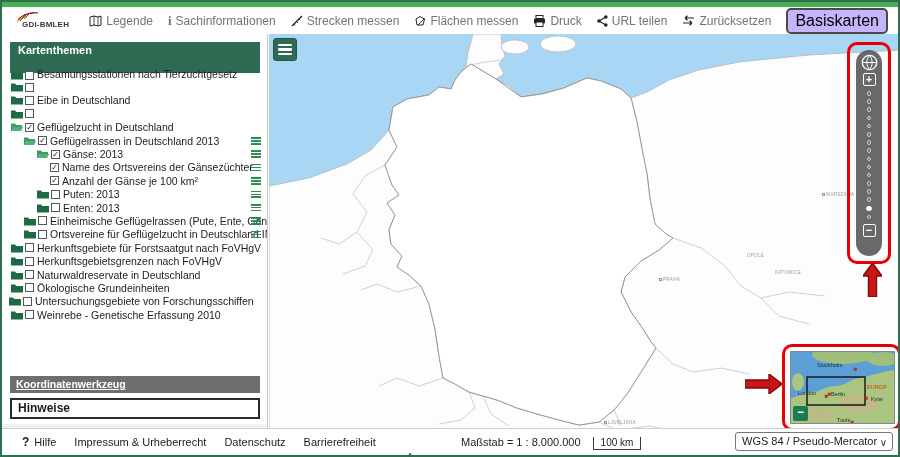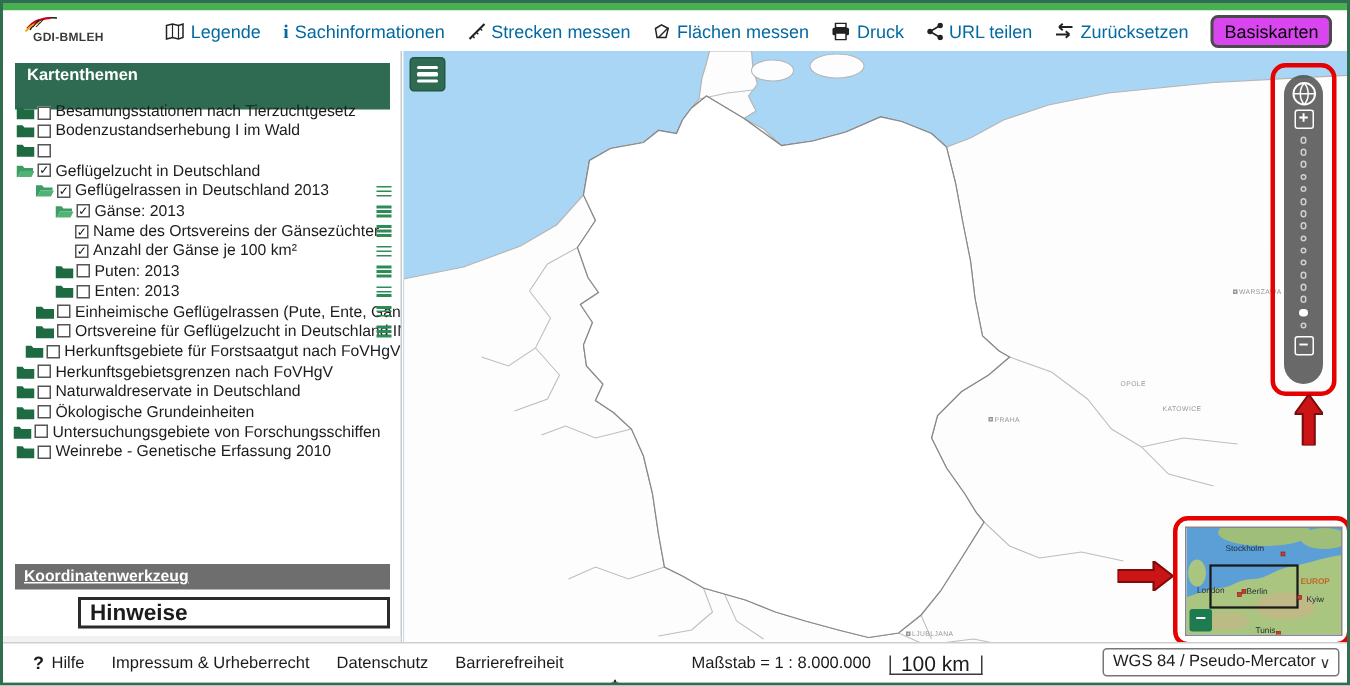--- a/index.html
+++ b/index.html
@@ -6,40 +6,40 @@
   *{box-sizing:border-box;}
   #app{position:relative;width:900px;height:457px;background:#fff;
        font-family:"Liberation Sans","DejaVu Sans",sans-serif;color:#1c1c1c;
        border:2px solid #2f6e50;overflow:hidden;}
   
   #greenbar{position:absolute;left:0;top:0;width:100%;height:5px;background:#4aaf50;}
   #header{position:absolute;left:0;top:5px;width:100%;height:27px;background:#fff;}
   #logo{position:absolute;left:12px;top:2px;width:90px;height:24px;}
   #logo .lg-text{position:absolute;left:8px;top:11px;font-size:8px;font-weight:bold;color:#3a3a3a;letter-spacing:.2px;}
   #toolbar{position:absolute;right:10px;top:0;height:27px;display:flex;align-items:center;gap:15px;}
-  .tb-item{display:flex;align-items:center;gap:4px;font-size:12px;color:#0369a1;cursor:pointer;white-space:nowrap;}
+  .tb-item{display:flex;align-items:center;gap:4px;font-size:12px;color:#737373;cursor:pointer;white-space:nowrap;}
   .tb-item svg{display:block;}
   .tb-info-glyph{font-family:"Liberation Serif","DejaVu Serif",serif;font-weight:bold;font-size:13px;}
-  #basemap-btn{border:2px solid #4a4a4a;border-radius:5px;padding:2px 7px;font-size:12px;background:#d946ef;cursor:pointer;}
+  #basemap-btn{border:2px solid #4a4a4a;border-radius:5px;padding:2px 7px;font-size:16px;background:#c4b5fd;cursor:pointer;}
   
   #sidebar{position:absolute;left:0;top:32px;width:266px;bottom:27px;background:#fff;border-right:1px solid #c9c9c9;}
   #sidebar-title{position:absolute;left:8px;right:7px;top:8px;height:31px;background:#2e6b52;color:#fff;
       font-size:11px;font-weight:bold;line-height:17px;padding-left:8px;}
   #layer-tree{position:absolute;left:0;right:0;top:33px;}
   .tree-row{position:relative;height:13.4px;display:flex;align-items:center;font-size:10.5px;white-space:nowrap;cursor:pointer;}
   .tree-row .ficon{flex:0 0 12px;height:10px;margin-right:2px;}
   .cb{flex:0 0 9px;height:9px;border:1px solid #555;background:#fff;margin-right:3px;
       font-size:8px;line-height:7px;text-align:center;color:#111;}
   .lab{overflow:hidden;}
   .rowmenu{position:absolute;right:6px;top:3px;width:10px;height:8px;}
   .rowmenu i{display:block;height:1.6px;background:#2e8b57;margin-bottom:1.4px;}
   #coord-tool{position:absolute;left:8px;right:7px;top:342px;height:17px;background:#6e6e6e;color:#fff;
       font-size:10.5px;font-weight:bold;line-height:17px;padding-left:6px;text-decoration:underline;cursor:pointer;}
   #hinweise{position:absolute;left:8px;right:7px;top:364px;height:21px;background:#fff;border:2px solid #2b2b2b;
-      font-size:15px;font-weight:bold;line-height:17px;padding-left:6px;cursor:pointer;margin-left:42px;}
+      font-size:12px;font-weight:bold;line-height:17px;padding-left:6px;cursor:pointer;}
   #sidebar-filler{position:absolute;left:0;right:0;top:390px;bottom:0;background:#f1f1f1;}
   
   #map{position:absolute;left:267px;top:32px;right:0;bottom:27px;overflow:hidden;background:#a9d6f5;cursor:crosshair;}
   #map svg.base{position:absolute;left:0;top:0;}
   .map-label{position:absolute;font-size:4.5px;color:#999;letter-spacing:.3px;white-space:nowrap;}
   .map-label b{display:inline-block;width:3px;height:3px;border:0.5px solid #999;background:#eee;margin-right:1px;vertical-align:middle;}
   #menu-btn{position:absolute;left:4px;top:4px;width:24px;height:23px;background:#2e6b52;border-radius:3px;
       border:1px solid #245743;display:flex;flex-direction:column;justify-content:center;gap:2.5px;padding:0 4px;cursor:pointer;}
   #menu-btn i{display:block;height:2.2px;background:#fff;border-radius:1px;}
   
@@ -60,21 +60,21 @@
   #anno-ov{left:513px;top:310px;width:119px;height:87px;}
   .anno-arrow{position:absolute;pointer-events:none;}
   
   #statusbar{position:absolute;left:0;bottom:0;width:100%;height:27px;background:#fff;border-top:1px solid #cfcfcf;
       display:flex;align-items:center;font-size:11px;}
   #statusbar .sb-item{margin-left:18px;white-space:nowrap;cursor:pointer;}
   #sb-help{margin-left:20px;display:flex;gap:5px;align-items:center;cursor:pointer;}
   #sb-help .q{font-weight:bold;font-size:12px;}
   #sb-coords{display:flex;align-items:center;gap:5px;margin-left:28px;cursor:default;margin-top:33px;}
   #sb-scale{white-space:nowrap;}
-  #sb-scalebar{margin-left:12px;font-size:14px;border-left:1.6px solid #3a3a3a;border-right:1.6px solid #3a3a3a;
+  #sb-scalebar{margin-left:12px;font-size:10px;border-left:1.6px solid #3a3a3a;border-right:1.6px solid #3a3a3a;
       border-bottom:1.6px solid #3a3a3a;padding:0 7px 1px;line-height:11px;position:relative;top:1px;}
   #projection{position:absolute;right:5px;bottom:4px;width:158px;height:19px;border:1px solid #777;border-radius:3px;
       background:#fff;font-size:11px;line-height:17px;padding:0 16px 0 6px;cursor:pointer;white-space:nowrap;}
   #projection .chev{position:absolute;right:5px;top:1px;font-size:10px;color:#333;}
 </style>
 </head>
 <body>
 
 <div id="app">
   <div id="greenbar"></div>
@@ -151,21 +151,27 @@
               <path d="M0,1.5 h4 l1.3,1.5 H12 v6.5 H0 Z" fill="#1e6b43"></path>
             </svg></span>
           <span class="cb"></span>
           <span class="lab">Besamungsstationen nach Tierzuchtgesetz</span>
         </div>
         <div class="tree-row" style="padding-left: 9px;">
           <span class="ficon"><svg width="12" height="10" viewBox="0 0 12 10">
               <path d="M0,1.5 h4 l1.3,1.5 H12 v6.5 H0 Z" fill="#1e6b43"></path>
             </svg></span>
           <span class="cb"></span>
-          <span class="lab">Bodenzustandserhebung I im Wald</span>
+        </div>
+        <div class="tree-row" style="padding-left: 9px;">
+          <span class="ficon"><svg width="12" height="10" viewBox="0 0 12 10">
+              <path d="M0,1.5 h4 l1.3,1.5 H12 v6.5 H0 Z" fill="#1e6b43"></path>
+            </svg></span>
+          <span class="cb"></span>
+          <span class="lab">Eibe in Deutschland</span>
         </div>
         <div class="tree-row" style="padding-left: 9px;">
           <span class="ficon"><svg width="12" height="10" viewBox="0 0 12 10">
               <path d="M0,1.5 h4 l1.3,1.5 H12 v6.5 H0 Z" fill="#1e6b43"></path>
             </svg></span>
           <span class="cb"></span>
         </div>
         <div class="tree-row" style="padding-left: 9px;">
           <span class="ficon"><svg width="12" height="10" viewBox="0 0 12 10">
               <path d="M0,1.5 h4 l1.3,1.5 H11 v2 H3 L1,9 H0 Z" fill="#3c9e63"></path>
@@ -259,21 +265,21 @@
               <path d="M0,1.5 h4 l1.3,1.5 H12 v6.5 H0 Z" fill="#1e6b43"></path>
             </svg></span>
           <span class="cb"></span>
           <span class="lab">Ortsvereine für Geflügelzucht in Deutschland INSPIRE</span>
           <span class="rowmenu">
             <i></i>
             <i></i>
             <i></i>
           </span>
         </div>
-        <div class="tree-row" style="padding-left: 9px; justify-content: flex-end;">
+        <div class="tree-row" style="padding-left: 9px;">
           <span class="ficon"><svg width="12" height="10" viewBox="0 0 12 10">
               <path d="M0,1.5 h4 l1.3,1.5 H12 v6.5 H0 Z" fill="#1e6b43"></path>
             </svg></span>
           <span class="cb"></span>
           <span class="lab">Herkunftsgebiete für Forstsaatgut nach FoVHgV</span>
         </div>
         <div class="tree-row" style="padding-left: 9px;">
           <span class="ficon"><svg width="12" height="10" viewBox="0 0 12 10">
               <path d="M0,1.5 h4 l1.3,1.5 H12 v6.5 H0 Z" fill="#1e6b43"></path>
             </svg></span>

